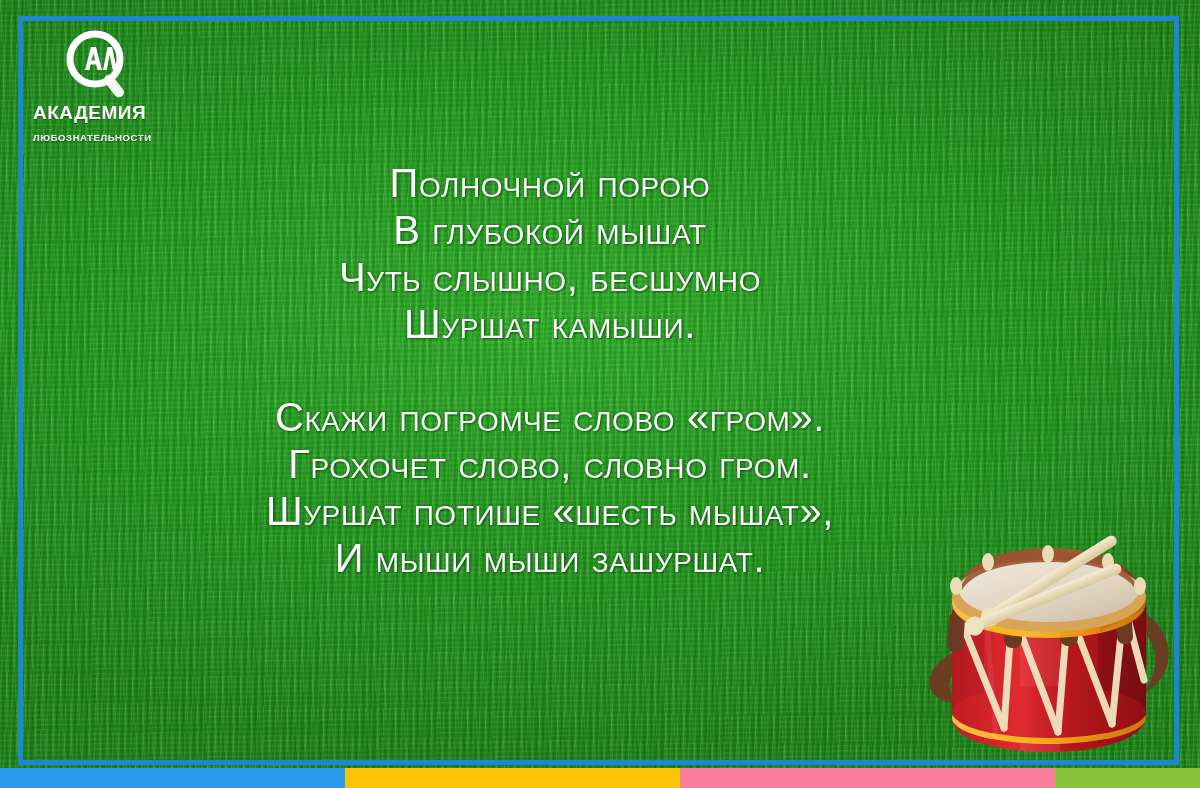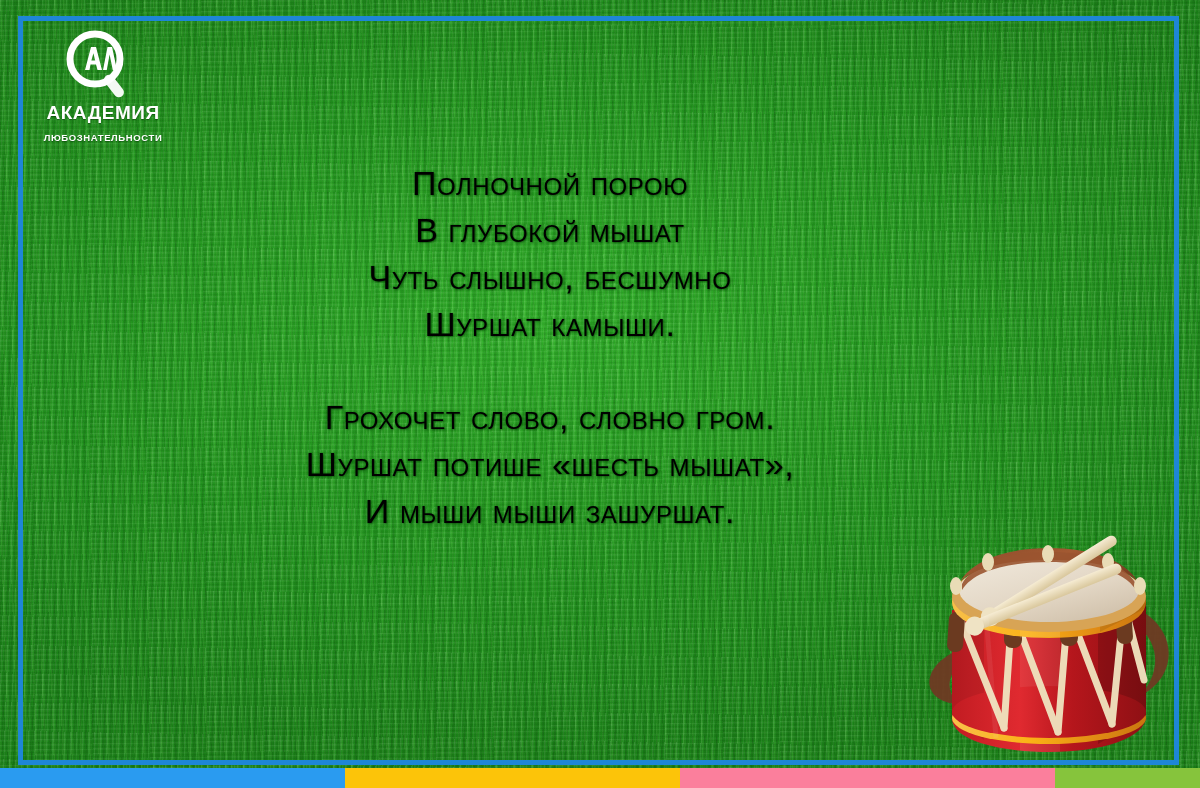--- a/index.html
+++ b/index.html
@@ -71,21 +71,20 @@
     position: absolute;
     left: 33px; top: 26px;
     width: 140px; height: 112px;
   }
   .logo-mark {
     position: relative;
     width: 140px; height: 76px;
   }
   .logo-mark svg { display: block; }
   .logo-text {
-    text-align: center;
     width: 140px;
     margin-top: 1px;
   }
   .logo-title {
     font-family: "Liberation Sans", sans-serif;
     font-weight: bold;
     font-size: 19px;
     letter-spacing: 0.5px;
     color: #ffffff;
     line-height: 1.0;
@@ -110,22 +109,22 @@
     width: 900px;
     text-align: center;
   }
   .stanza { margin: 0; }
   .stanza + .stanza { margin-top: 46px; }
 
   .line {
     font-family: "Liberation Sans", sans-serif;
     font-variant: small-caps;
     font-weight: 400;
-    color: #000000;
-    font-size: 34px;
+    color: #ffffff;
+    font-size: 40px;
     line-height: 47px;
     letter-spacing: 0.6px;
     white-space: nowrap;
     text-shadow:
       0 0 3px rgba(0,70,0,0.45),
       1px 1px 2px rgba(0,60,0,0.55);
   }
 
   
   .drum {
@@ -180,20 +179,21 @@
   <div class="poem">
 
     <div class="stanza">
       <div class="line">Полночной порою</div>
       <div class="line">В глубокой мышат</div>
       <div class="line">Чуть слышно, бесшумно</div>
       <div class="line">Шуршат камыши.</div>
     </div>
 
     <div class="stanza">
+      <div class="line">Скажи погромче слово «гром».</div>
       <div class="line">Грохочет слово, словно гром.</div>
       <div class="line">Шуршат потише «шесть мышат»,</div>
       <div class="line">И мыши мыши зашуршат.</div>
     </div>
 
   </div>
 
   <div class="drum">
     <svg width="290" height="270" viewBox="0 0 290 270" xmlns="http://www.w3.org/2000/svg">
       <defs>

